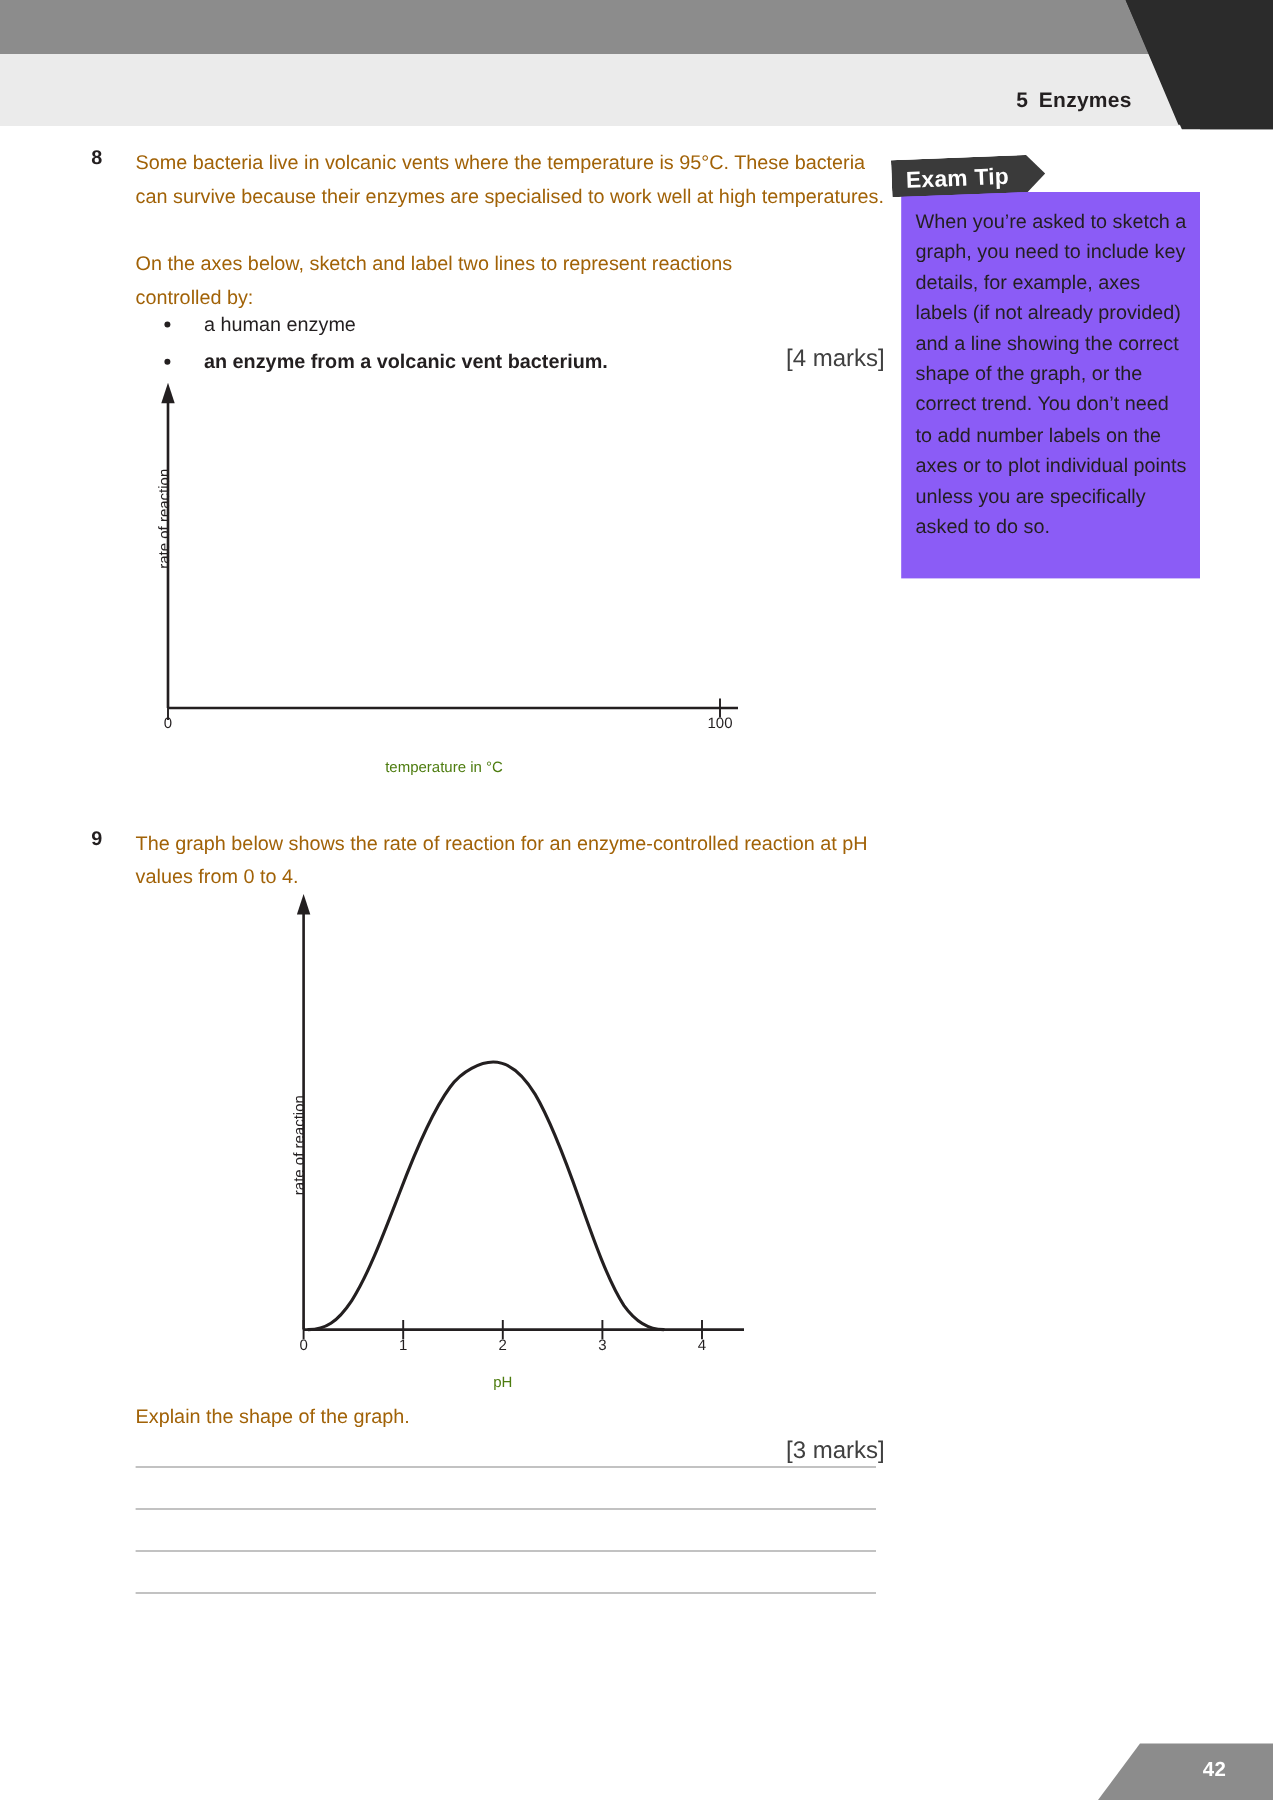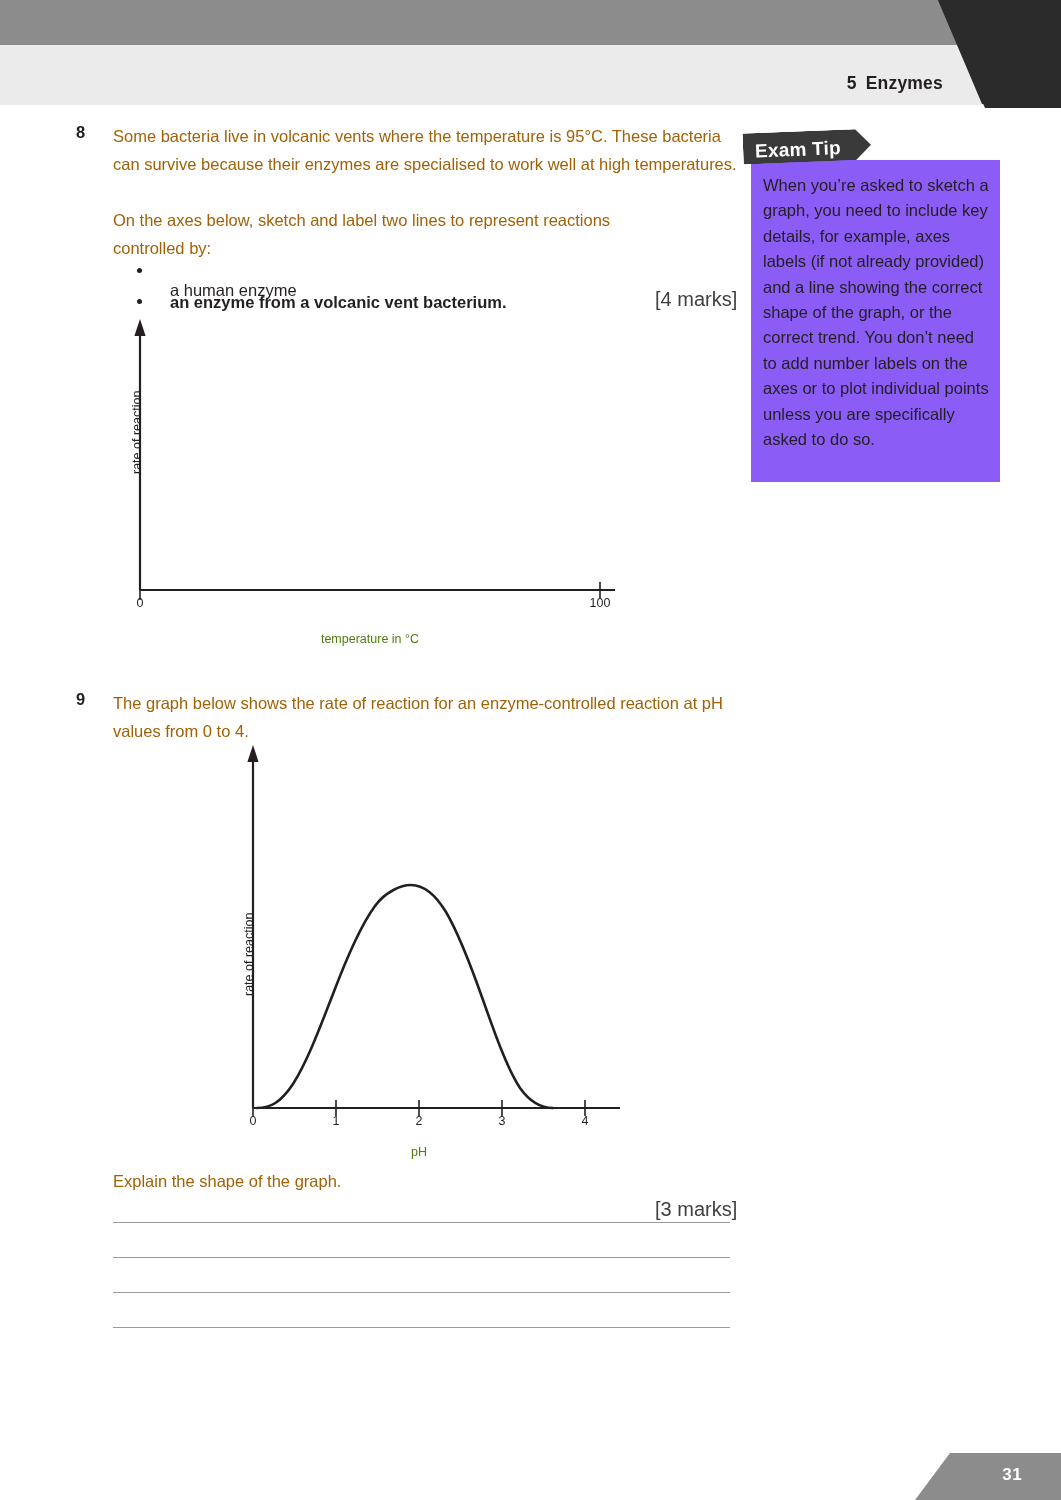--- a/index.html
+++ b/index.html
@@ -102,21 +102,21 @@
   <div class="hdr-title">
     <span class="num">5</span><span>Enzymes</span>
   </div>
 </div>
 
 <div class="qnum" style="left:76px;top:123px;">8</div>
 <div class="qbody" style="left:113px;top:122px;width:625px;">Some bacteria live in volcanic vents where the temperature is 95°C. These bacteria can survive because their enzymes are specialised to work well at high temperatures.</div>
 <div class="qbody" style="left:113px;top:206px;width:560px;">On the axes below, sketch and label two lines to represent reactions controlled by:</div>
 
 <div class="bullet-dot" style="left:137px;top:268px;"></div>
-<div class="bullet-row" style="left:170px;top:257px;margin-top:19px;">a human enzyme</div>
+<div class="bullet-row" style="left:170px;top:257px;">a human enzyme</div>
 
 <div class="bullet-dot" style="left:137px;top:299px;"></div>
 <div class="bullet-row" style="left:170px;top:288px;font-weight:bold;">an enzyme from a volcanic vent bacterium.</div>
 
 <div class="marks" style="left:655px;top:288px;">[4 marks]</div>
 
 <div id="examtip">
   <div class="tip-box">
     <div class="tip-text">When you’re asked to sketch a graph, you need to include key details, for example, axes labels (if not already provided) and a line showing the correct shape of the graph, or the correct trend. You don’t need to add number labels on the axes or to plot individual points unless you are specifically asked to do so.</div>
   </div>
@@ -184,13 +184,13 @@
 <div class="ansline" style="top:1222px;"></div>
 <div class="ansline" style="top:1257px;"></div>
 <div class="ansline" style="top:1292px;"></div>
 <div class="ansline" style="top:1327px;"></div>
 
 <div id="footer">
   <svg width="1061" height="60" viewBox="0 0 1061 60" preserveAspectRatio="none">
     <polygon points="950,13 1061,13 1061,60 915,60" fill="#8c8c8c"></polygon>
   </svg>
 </div>
-<div class="pagenum">31</div>
+<div class="pagenum">42</div>
 
 </body></html>

